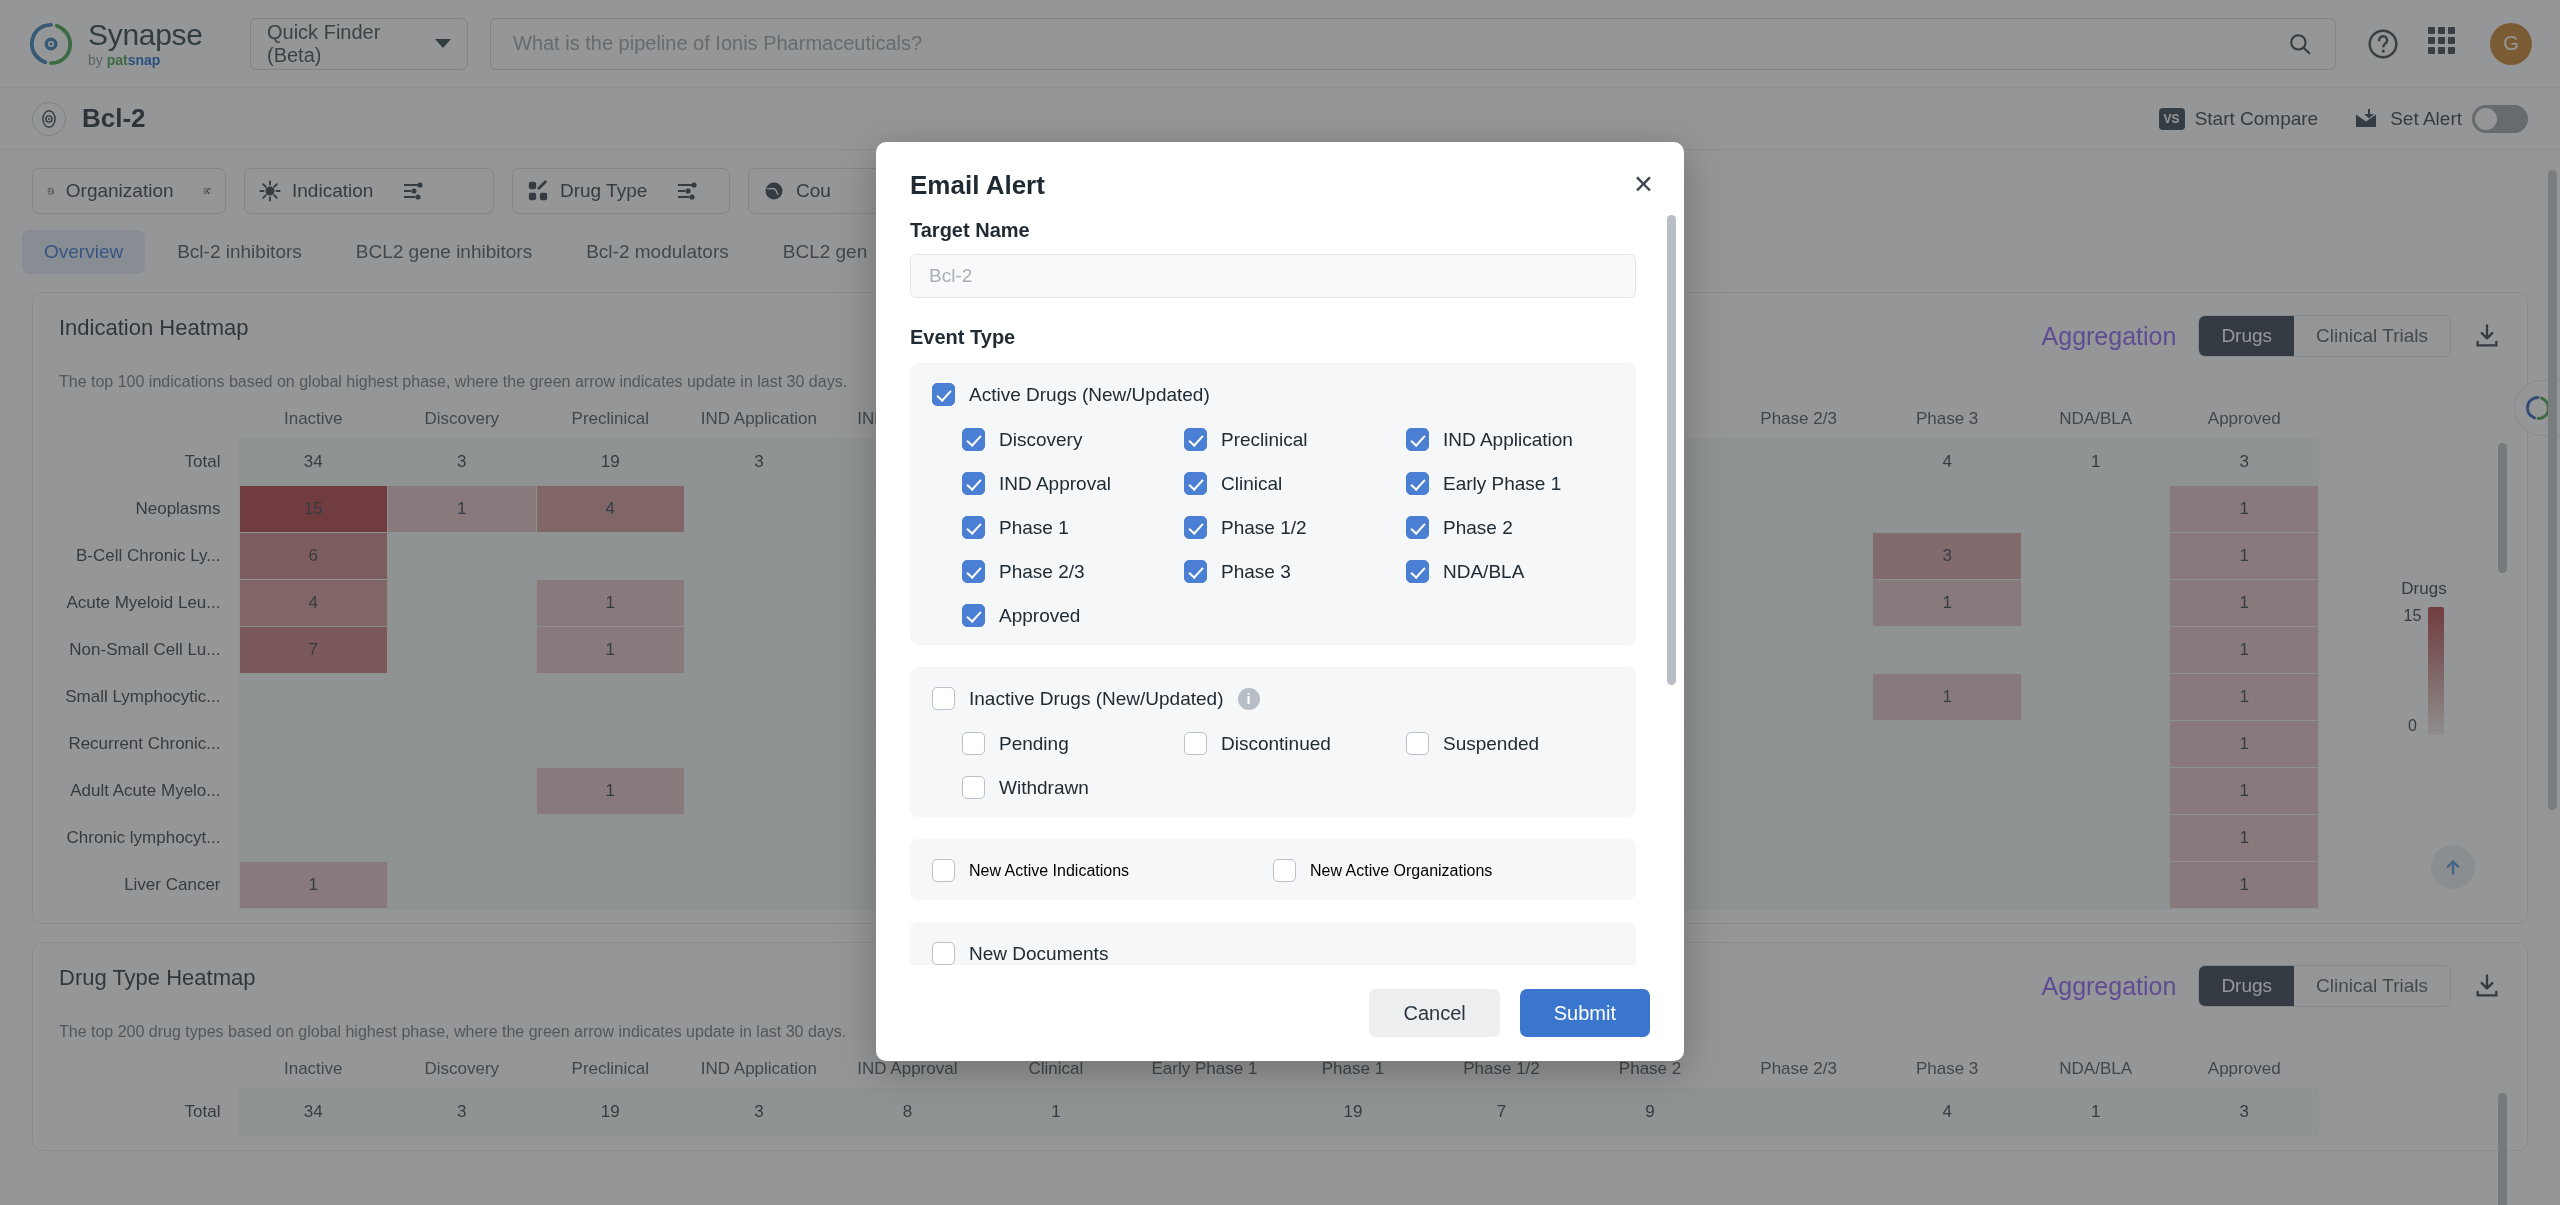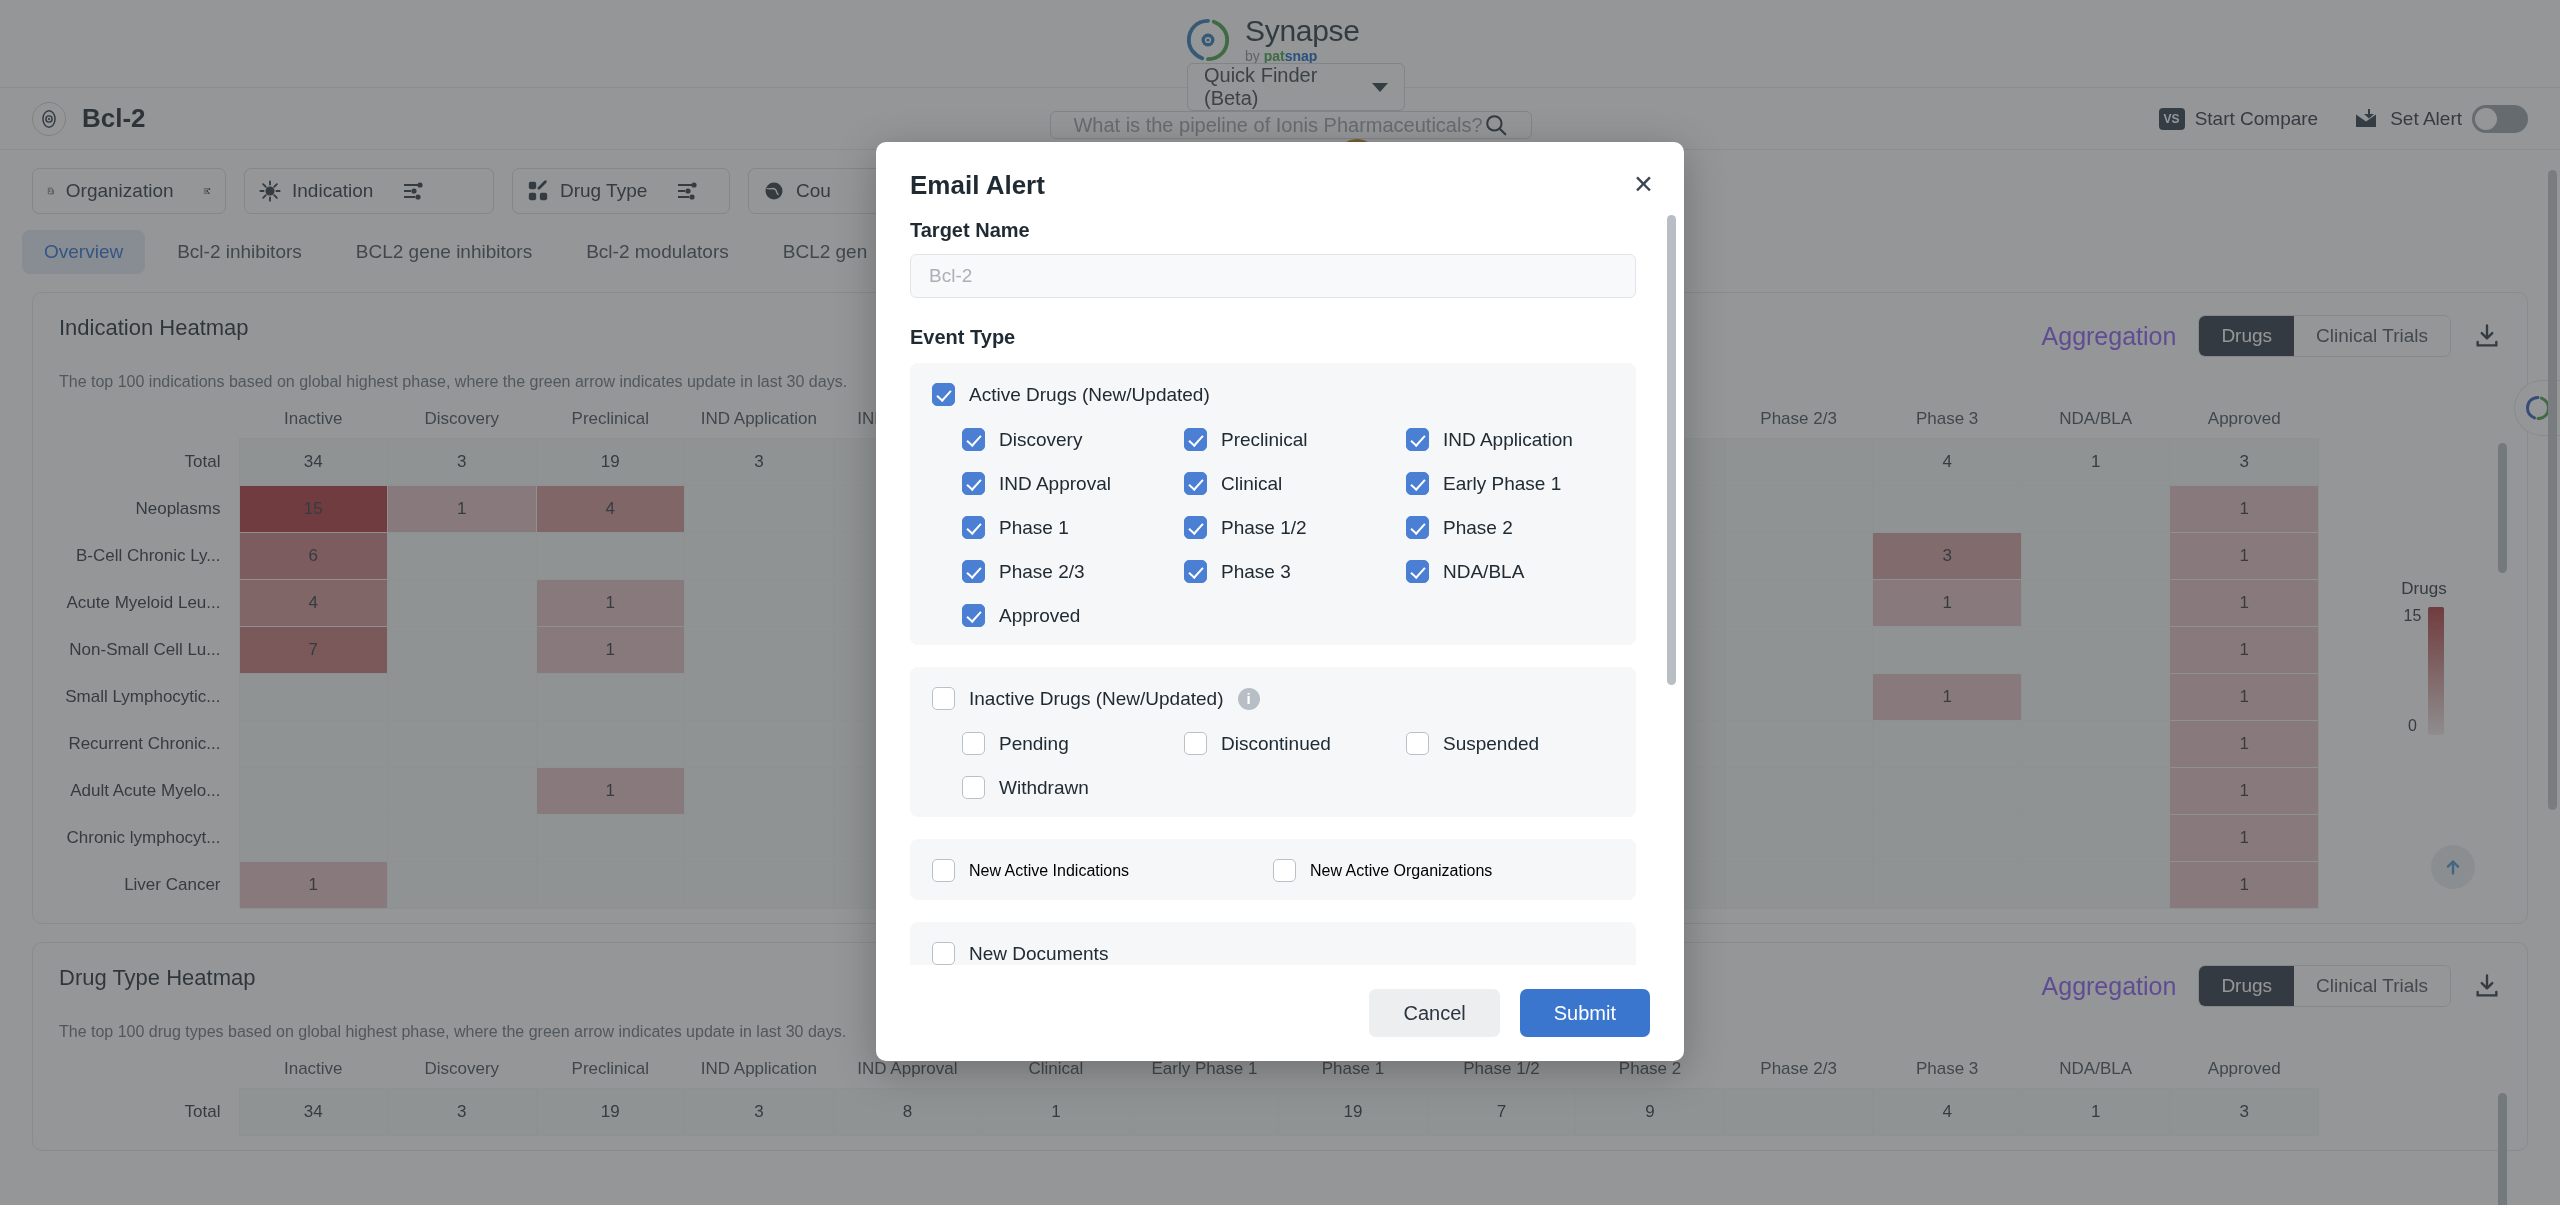--- a/index.html
+++ b/index.html
@@ -10,21 +10,21 @@
     position:relative;
     -webkit-font-smoothing:antialiased;
   }
 
   
   #page-root { position:absolute; inset:0; background:#ffffff; }
 
   
   .topnav {
     height:88px; background:#ffffff; display:flex; align-items:center;
-    padding:16px 28px; border-bottom:1px solid #e8eaed;flex-direction:column;
+    padding:16px 28px; border-bottom:1px solid #e8eaed;
   }
   .logo-wrap { display:flex; align-items:center; gap:14px; width:190px; }
   .logo-mark { width:46px; height:46px; position:relative; flex:0 0 auto; }
   .logo-text { line-height:1; }
   .logo-title { font-size:30px; color:#25353f; font-weight:400; letter-spacing:-.3px;}
   .logo-sub { font-size:14px; margin-top:3px; color:#8a8f94;}
   .logo-sub .green { color:#43a047; font-weight:700;}
   .logo-sub .blue  { color:#1565c0; font-weight:700;}
 
   .qf-select {
@@ -584,21 +584,21 @@
         <div class="seg">
           <div class="on">Drugs</div>
           <div>Clinical Trials</div>
         </div>
         <svg class="dl-ic" viewBox="0 0 24 24">
           <path d="M12 3v10M7.5 9.5 12 14l4.5-4.5" fill="none" stroke="#2c3640" stroke-width="2" stroke-linecap="round" stroke-linejoin="round"></path>
           <path d="M4 17v3h16v-3" fill="none" stroke="#2c3640" stroke-width="2" stroke-linecap="round"></path>
         </svg>
       </div>
     </div>
-    <div class="card-sub">The top 100 drug types based on global highest phase, where the green arrow indicates update in last 30 days.</div>
+    <div class="card-sub">The top 200 drug types based on global highest phase, where the green arrow indicates update in last 30 days.</div>
     <div class="hm-wrap">
       <table class="hm">
         <thead>
             <tr id="hm2-head">
               <th class="rowlab"></th>
               <th>Inactive</th>
               <th>Discovery</th>
               <th>Preclinical</th>
               <th>IND Application</th>
               <th>IND Approval</th>

